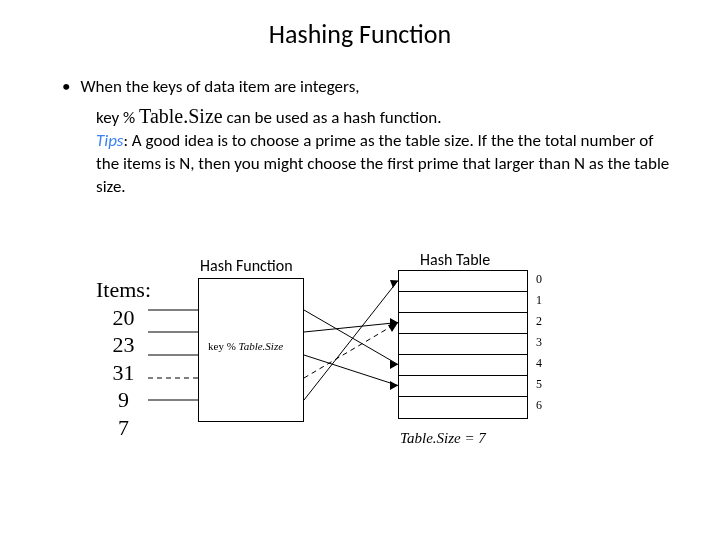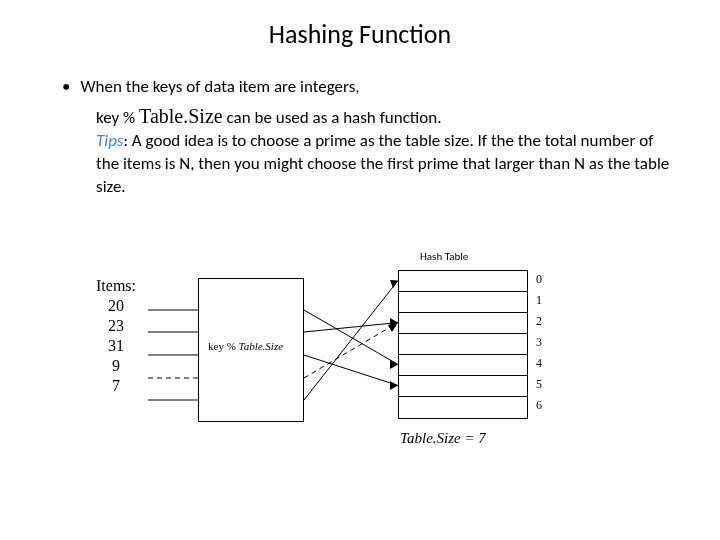--- a/index.html
+++ b/index.html
@@ -38,21 +38,21 @@
   .diagram-area {
     position: absolute;
     left: 0; top: 248px;
     width: 720px;
     height: 240px;
   }
   .items-label {
     position: absolute;
     left: 96px; top: 28px;
     font-family: "Times New Roman", Times, serif;
-    font-size: 16px;
+    font-size: 22px;
     text-align: center;
     line-height: 1.25;
   }
   .hf-label {
     position: absolute;
     left: 200px; top: 8px;
     font-size: 16px;
   }
   .hf-box {
     position: absolute;
@@ -64,21 +64,21 @@
   .hf-inner {
     position: absolute;
     left: 208px; top: 92px;
     font-family: "Times New Roman", Times, serif;
     font-size: 11px;
   }
   .hf-inner .ser { font-style: italic; }
   .ht-label {
     position: absolute;
     left: 420px; top: 2px;
-    font-size: 11px;
+    font-size: 16px;
   }
   .ht {
     position: absolute;
     left: 398px; top: 22px;
     width: 130px;
     border: 1px solid #000;
   }
   .ht-row {
     height: 21px;
     border-bottom: 1px solid #000;
@@ -126,20 +126,21 @@
 
   <div class="items-label">
     <div>Items:</div>
     <div>20</div>
     <div>23</div>
     <div>31</div>
     <div>9</div>
     <div>7</div>
   </div>
 
+  <div class="hf-label">Hash Function</div>
   <div class="hf-box"></div>
   <div class="hf-inner">
     <span>key % </span><span class="ser">Table.Size</span>
   </div>
 
   <div class="ht-label">Hash Table</div>
   <div class="ht">
     <div class="ht-row"></div>
     <div class="ht-row"></div>
     <div class="ht-row"></div>

